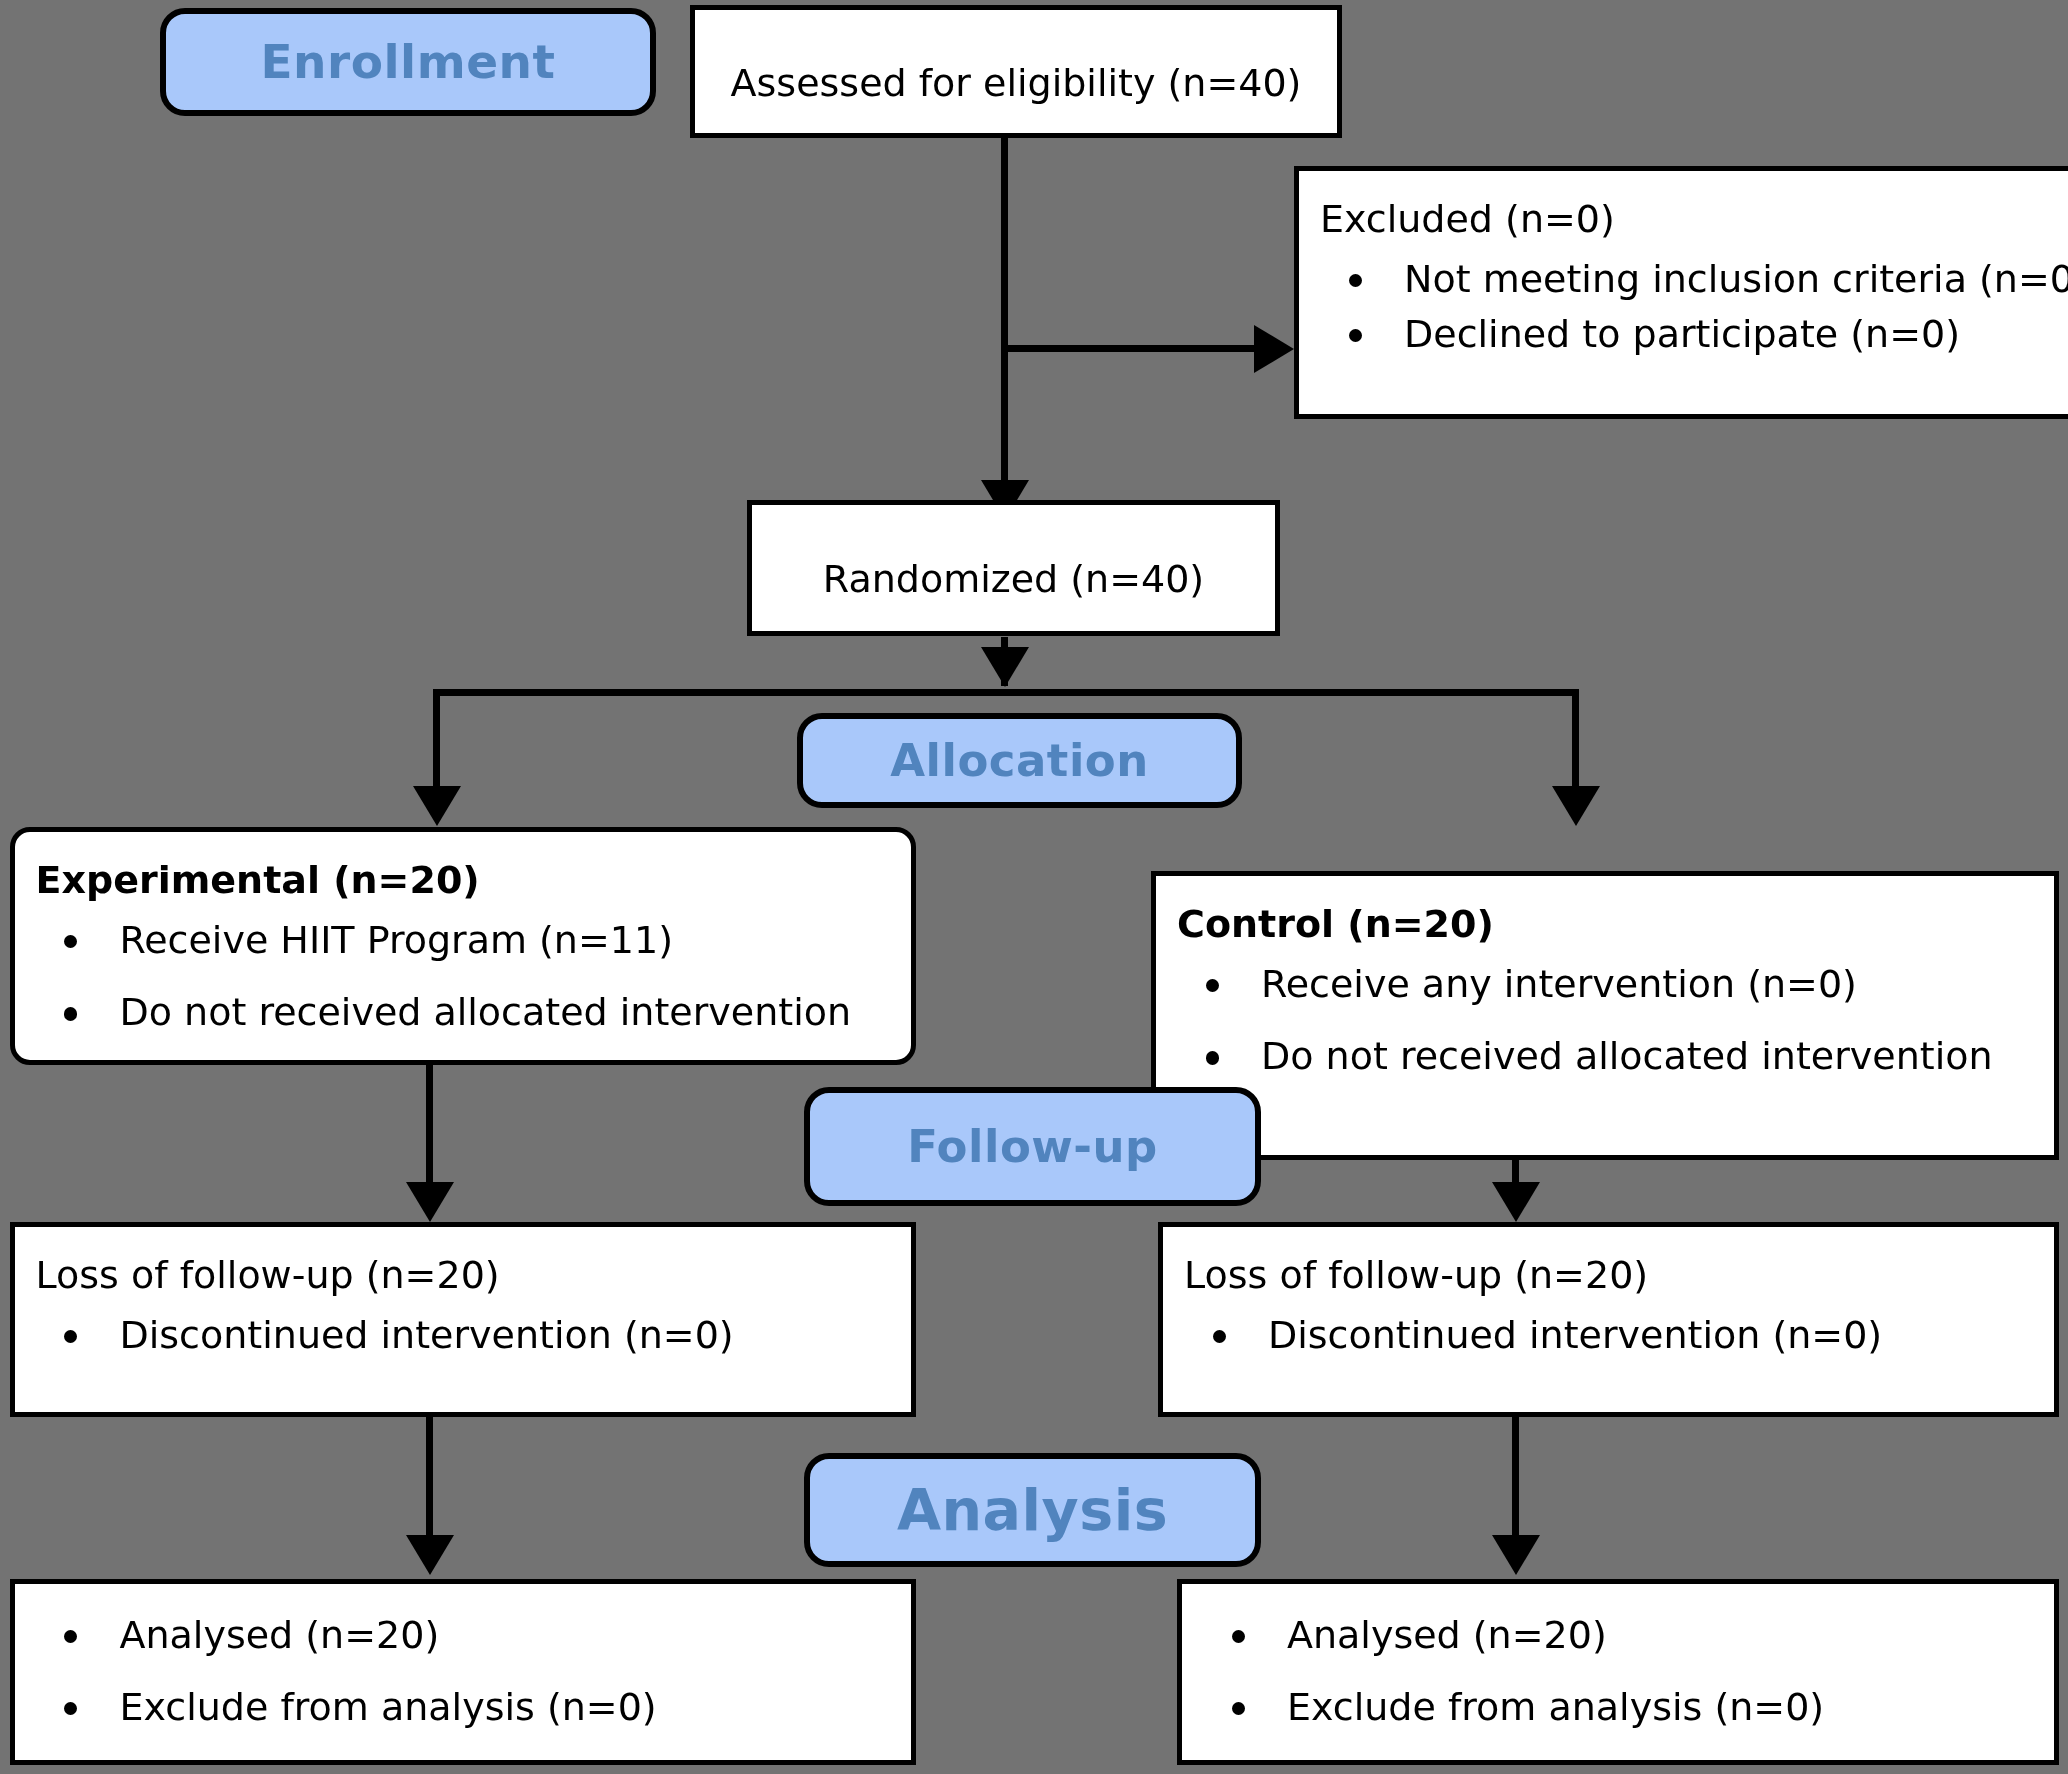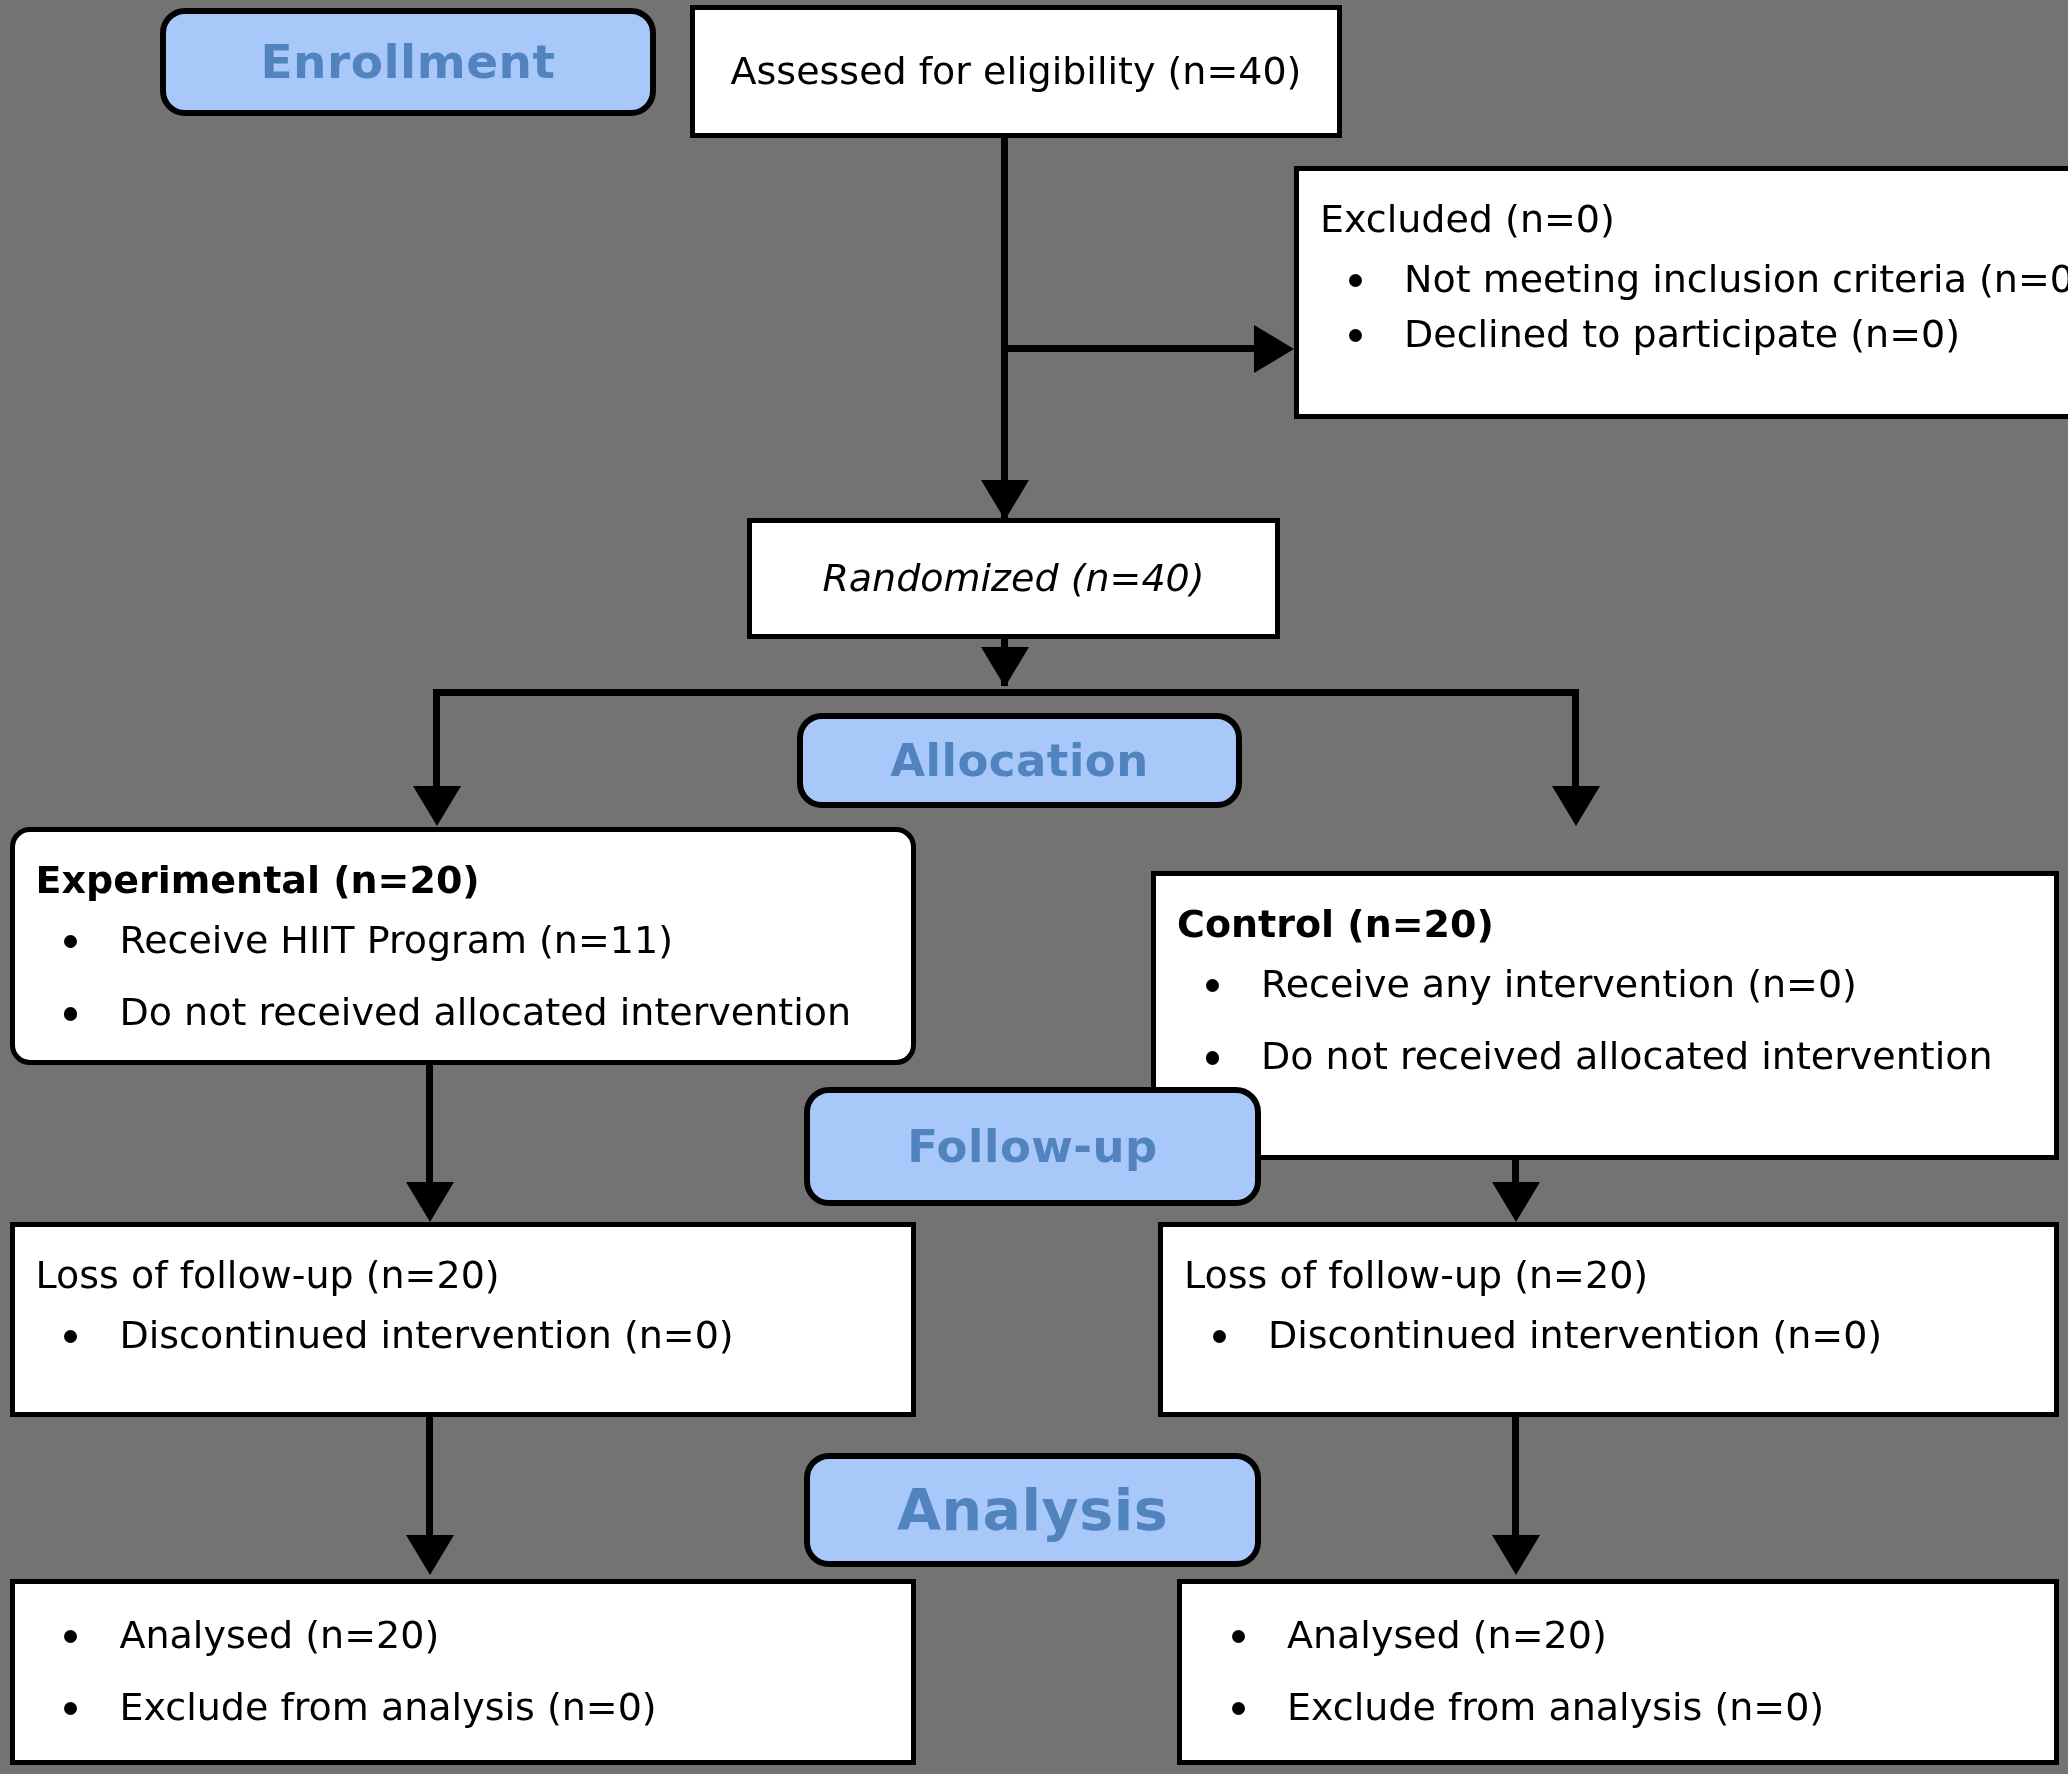--- a/index.html
+++ b/index.html
@@ -41,21 +41,21 @@
   .box-inner {
     padding: 25px 21px 9.5px 21px;
     color: #000000;
   }
   .box-centered {
     display: flex;
     align-items: center;
     justify-content: center;
     text-align: left;
     height: 100%;
-    padding: 0;
+    padding: 12px;
   }
   .line-title {
     font-size: 38px;
     line-height: 1.25;
     white-space: nowrap;
   }
   .line-title.bold { font-weight: bold; }
   .bullets {
     list-style: none;
     margin: 13.3px 0 0 0;
@@ -142,21 +142,21 @@
           <span>Not meeting inclusion criteria (n=0)</span>
         </li>
         <li>
           <span class="bullet-dot"></span>
           <span>Declined to participate (n=0)</span>
         </li>
       </ul>
     </div>
   </div>
 
-  <div class="box" style="left:747px; top:518px; width:533px; height:121px;font-style:italic;">
+  <div class="box" style="left:747px; top:500px; width:533px; height:136px;">
     <div class="box-inner box-centered">
       <div class="line-title">Randomized (n=40)</div>
     </div>
   </div>
 
   <div class="vline" style="left:1001px; top:637px; width:6.7px; height:49px;"></div>
   <div class="arrow-down" style="left:981px; top:647px;"></div>
 
   <div class="hline" style="left:433px; top:689px; width:1146px; height:6.7px;"></div>
 

